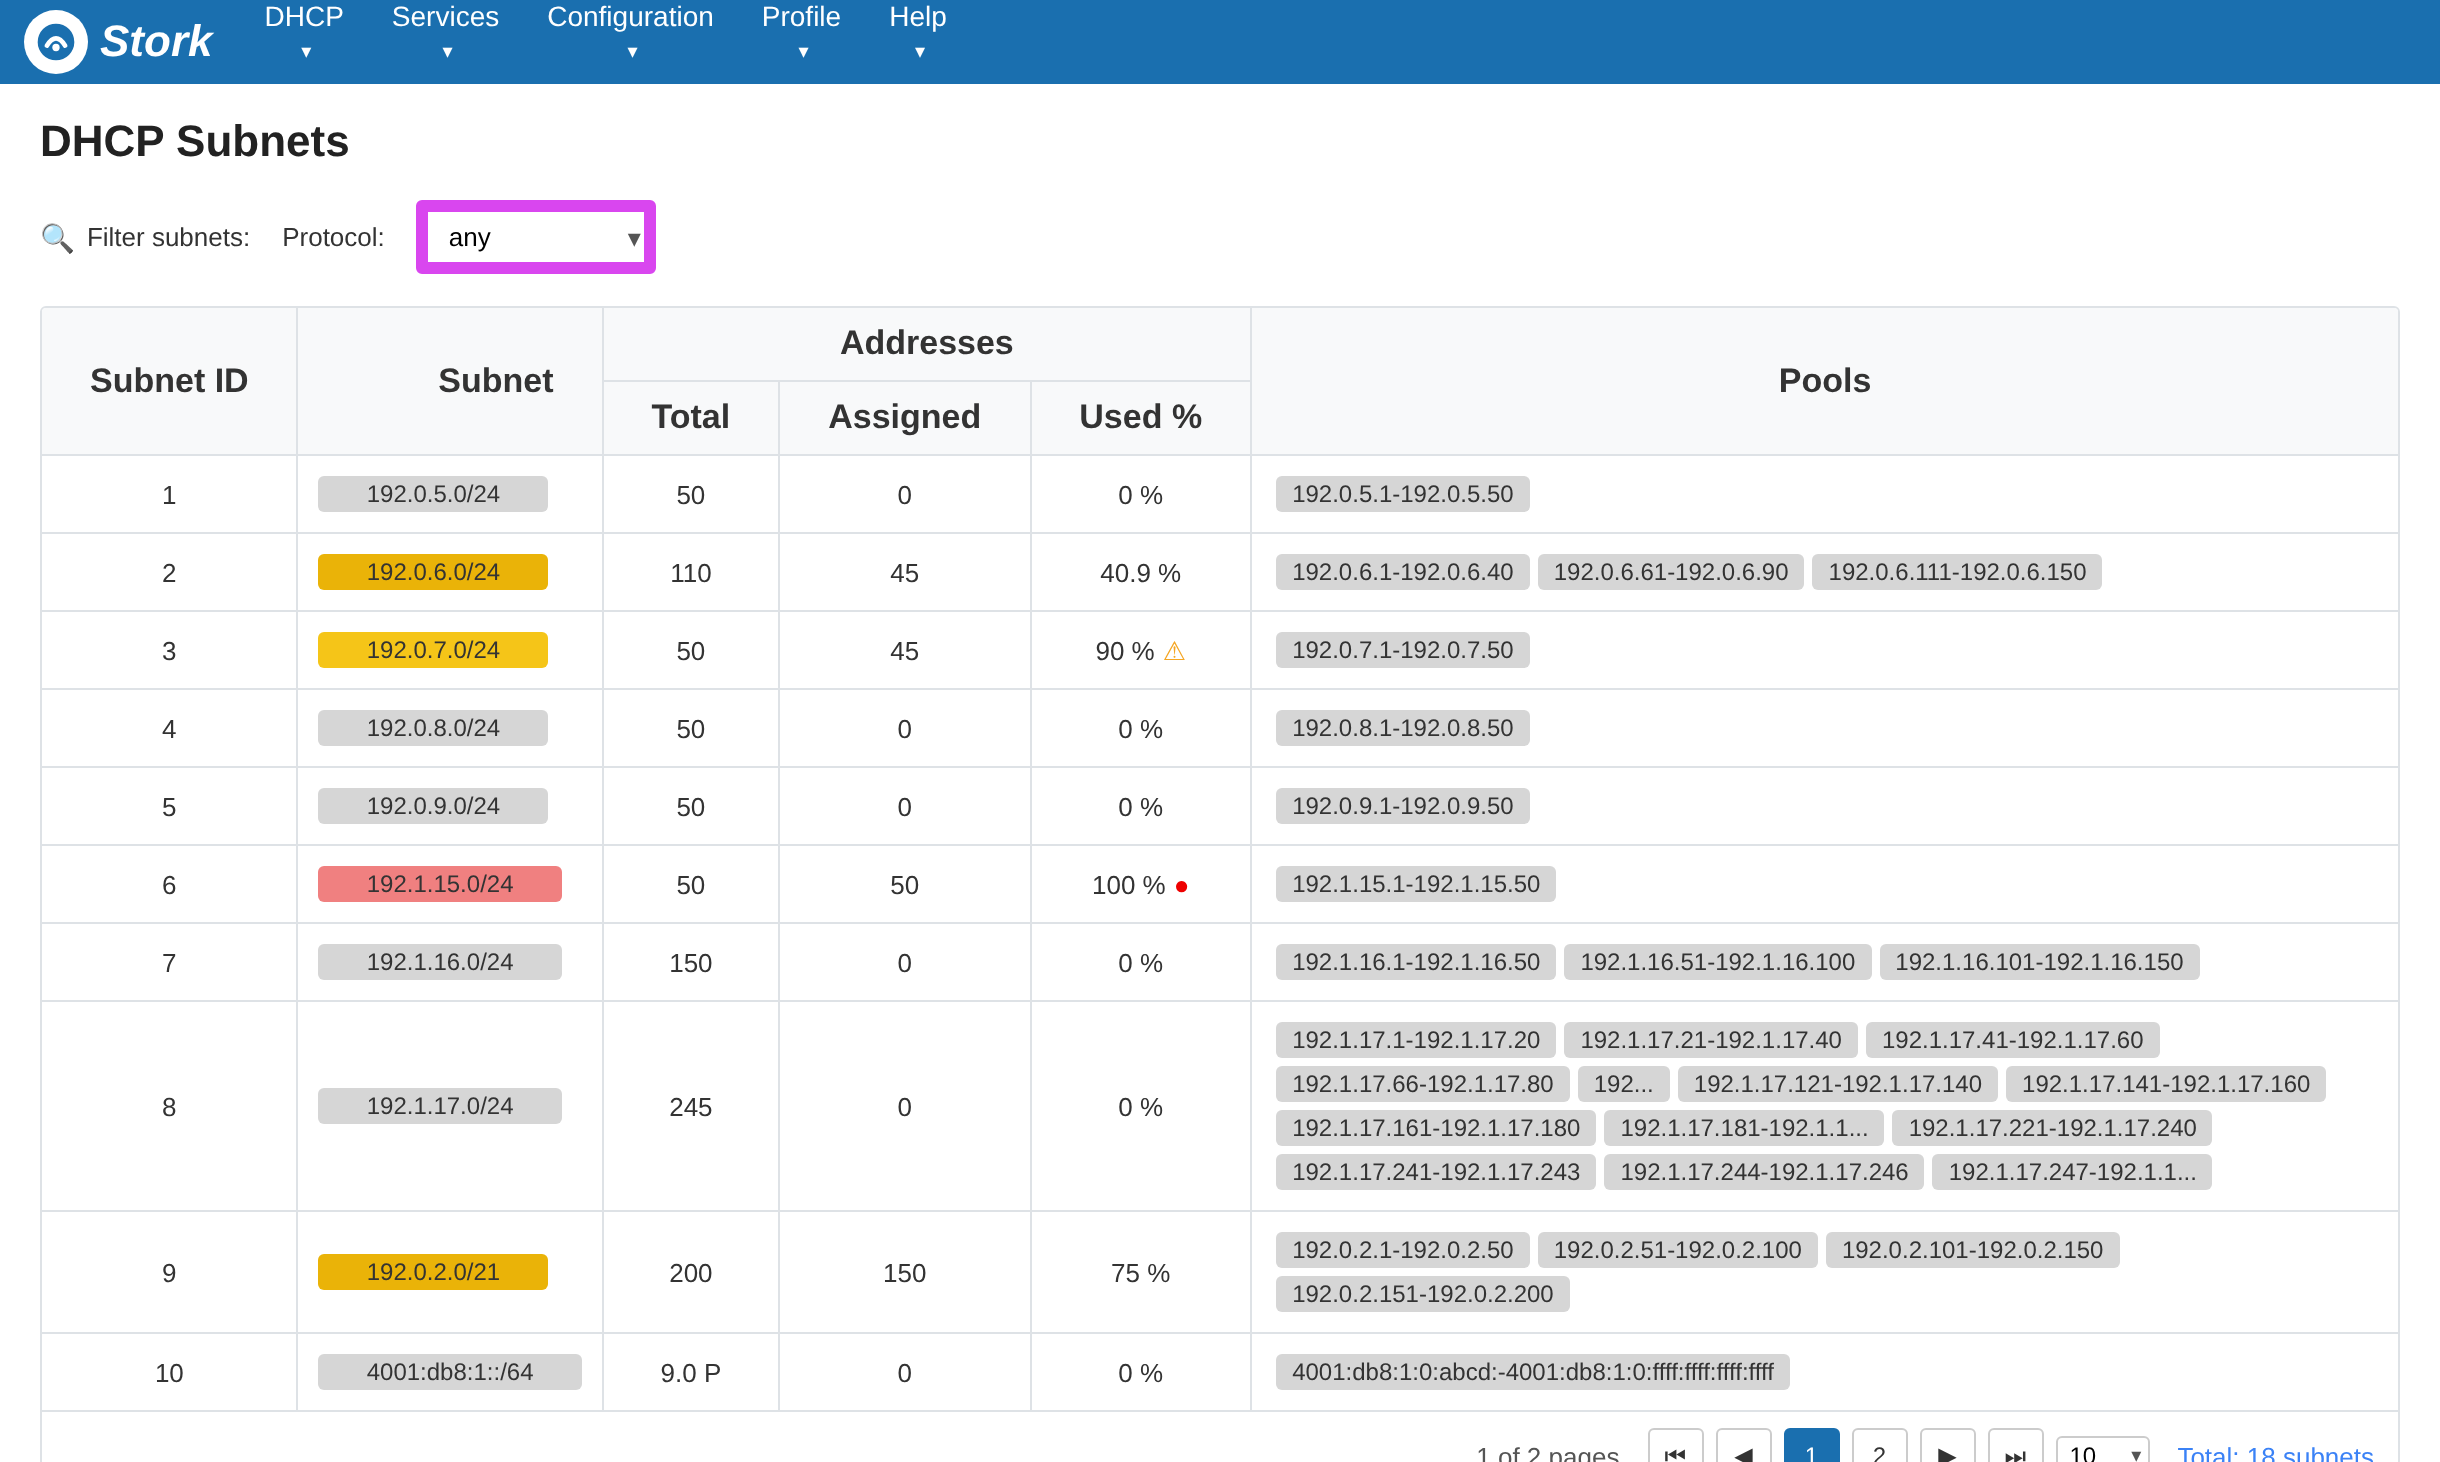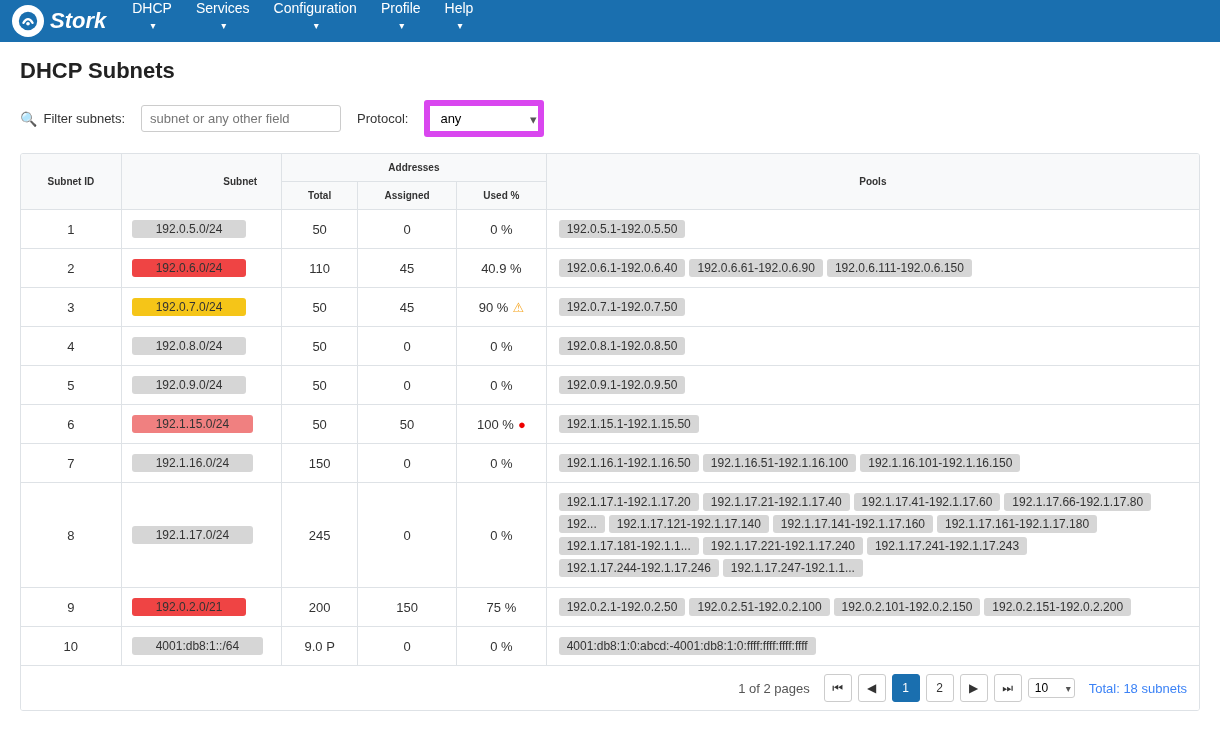--- a/index.html
+++ b/index.html
@@ -89,21 +89,21 @@
     }
 
     
     .table-wrapper { overflow-x: auto; border: 1px solid #dee2e6; border-radius: 3px; }
     table { width: 100%; border-collapse: collapse; }
     thead tr { background: #f8f9fa; }
     th {
       padding: 8px 24px;
       text-align: center;
       font-weight: 600;
-      font-size: 10px;
+      font-size: 17px;
       border-bottom: 1px solid #dee2e6;
       border-right: 1px solid #dee2e6;
       white-space: nowrap;
     }
     th:last-child { border-right: none; }
     td {
       padding: 8px 10px;
       border-bottom: 1px solid #dee2e6;
       border-right: 1px solid #dee2e6;
       vertical-align: middle;
@@ -117,21 +117,21 @@
 
     .subnet-badge {
       display: inline-block;
       padding: 2px 24px;
       border-radius: 3px;
       font-size: 12px;
       font-weight: 500;
       background: #d6d6d6;
       color: #333;
     }
-    .subnet-badge.green { background: #ef4444; color: #333; }
+    .subnet-badge.green { background: #eab308; color: #333; }
     .subnet-badge.yellow { background: #f5c518; color: #333; }
     .subnet-badge.red { background: #f08080; color: #333; }
     .subnet-badge.gray { background: #d6d6d6; color: #333; }
 
     .pool-badge {
       display: inline-block;
       padding: 2px 8px;
       border-radius: 3px;
       font-size: 12px;
       background: #d6d6d6;
@@ -225,21 +225,20 @@
 </nav>
 
 <div class="page">
   <h1 class="page-title">DHCP Subnets</h1>
 
   <div class="filter-row">
     <div class="filter-label">
       <span style="font-size:14px;">🔍</span>
       <label>Filter subnets:</label>
     </div>
-    <input class="filter-input" type="text" value="" placeholder="subnet or any other field" style="">
     <label class="protocol-label">Protocol:</label>
     <div class="select-wrapper">
       <select class="protocol-select">
         <option value="any">any</option>
         <option value="IPv4">IPv4</option>
         <option value="IPv6">IPv6</option>
       </select>
     </div>
   </div>
 

